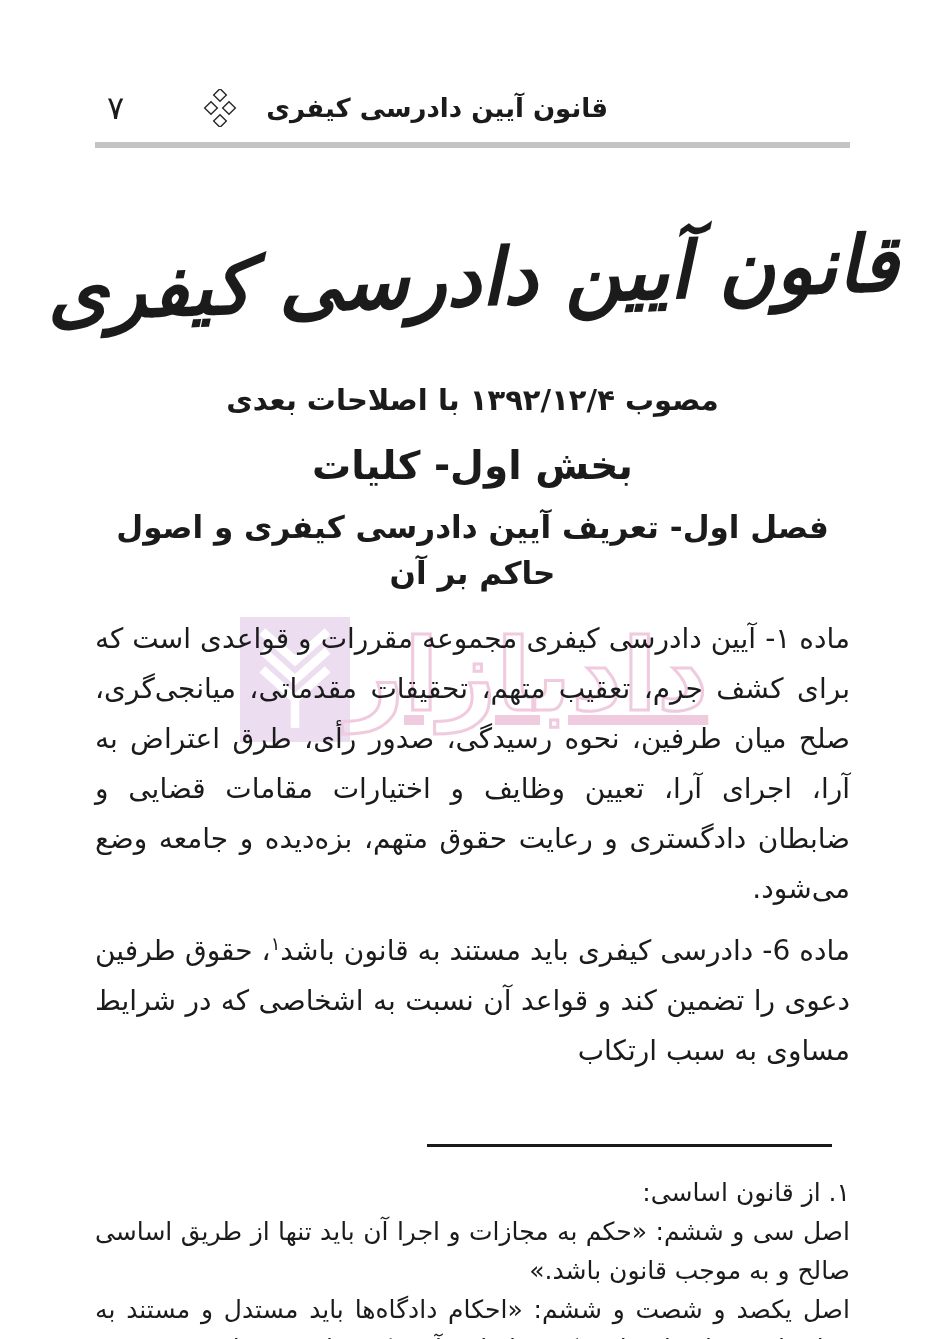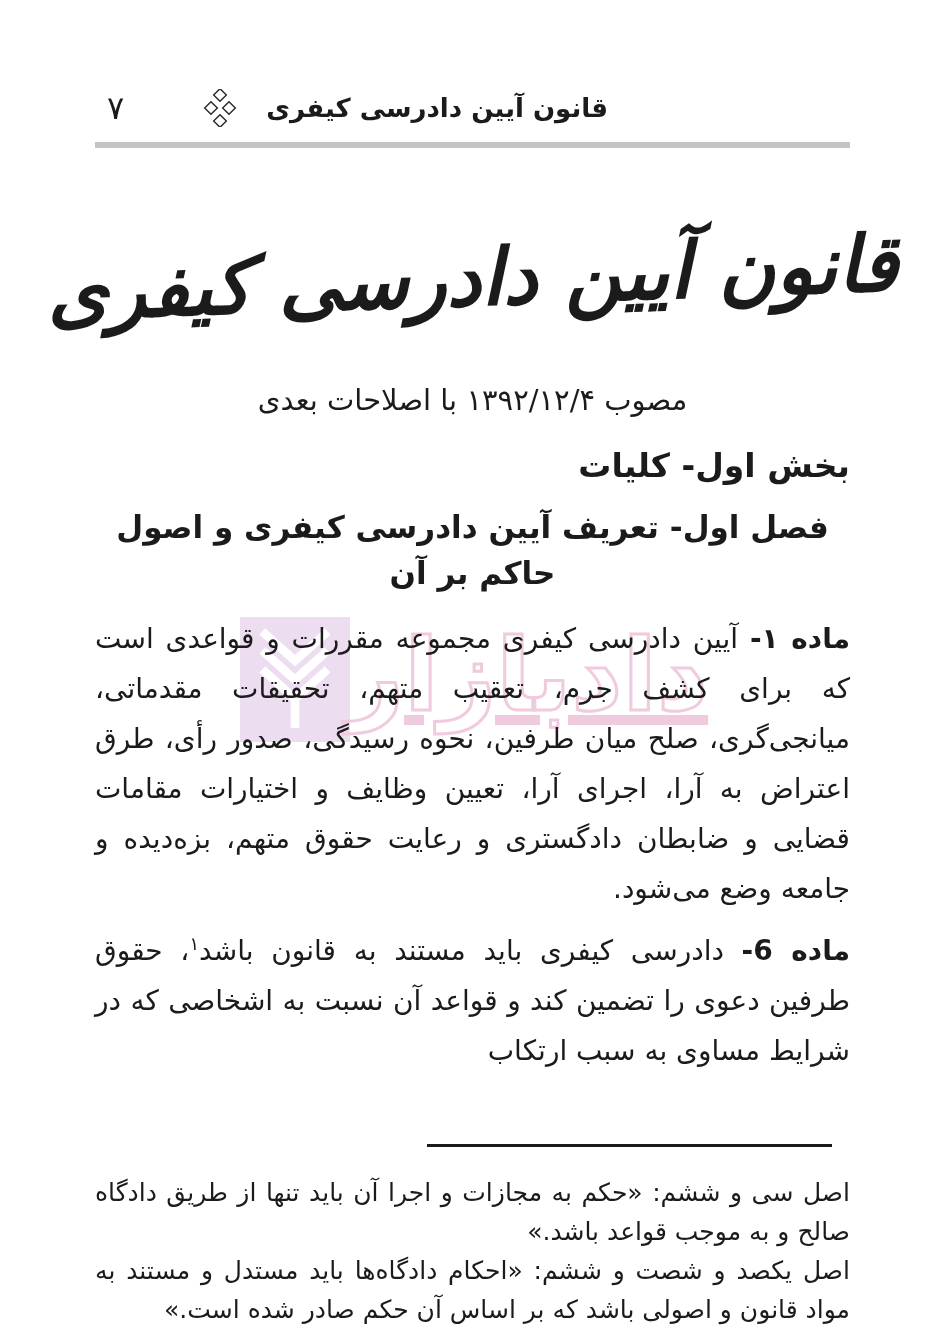--- a/index.html
+++ b/index.html
@@ -59,44 +59,45 @@
     font-weight:bold;
     font-style:italic;
     transform:rotate(-2deg);
     white-space:nowrap;
   }
   .subtitle{
     margin-top:10px;
     text-align:center;
     font-size:29px;
     line-height:44px;
-    font-weight:normal;
+    font-weight:bold;
   }
   .part-heading{
     margin:20px 0 0 0;
-    font-size:33px;
+    text-align:center;
+    font-size:39px;
     line-height:48px;
     font-weight:bold;
   }
   .chapter-heading{
     margin:14px 0 12px 0;
     text-align:center;
     font-size:31px;
     line-height:46px;
     font-weight:bold;
   }
   
   .article{
     margin:18px 0 0 0;
     font-size:28px;
     line-height:50px;
     text-align:justify;
   }
   .article + .article{margin-top:12px;}
-  .art-label{font-weight:bold;}
+  .art-label{font-weight:normal;}
   .fn-ref{
     font-size:18px;
     vertical-align:super;
     line-height:0;
   }
   
   .footnote-rule{
     margin:68px 18px 0 auto;
     width:405px;
     height:3px;
@@ -187,18 +188,19 @@
     <h2 class="part-heading">بخش اول- کلیات</h2>
     <h3 class="chapter-heading">فصل اول- تعریف آیین دادرسی کیفری و اصول حاکم بر آن</h3>
 
     <p class="article"><b class="art-label">ماده ۱-</b> <span>آیین دادرسی کیفری مجموعه مقررات و قواعدی است که برای کشف جرم، تعقیب متهم، تحقیقات مقدماتی، میانجی‌گری، صلح میان طرفین، نحوه رسیدگی، صدور رأی، طرق اعتراض به آرا، اجرای آرا، تعیین وظایف و اختیارات مقامات قضایی و ضابطان دادگستری و رعایت حقوق متهم، بزه‌دیده و جامعه وضع می‌شود.</span></p>
 
     <p class="article"><b class="art-label">ماده 6-</b> <span>دادرسی کیفری باید مستند به قانون باشد</span><sup class="fn-ref">۱</sup><span>، حقوق طرفین دعوی را تضمین کند و قواعد آن نسبت به اشخاصی که در شرایط مساوی به سبب ارتکاب</span></p>
 
     <div class="footnote-rule"></div>
 
     <div class="footnotes">
-      <div>اصل سی و ششم: «حکم به مجازات و اجرا آن باید تنها از طریق دادگاه صالح و به موجب قواعد باشد.»</div>
+      <div>۱. از قانون اساسی:</div>
+      <div>اصل سی و ششم: «حکم به مجازات و اجرا آن باید تنها از طریق اساسی صالح و به موجب قانون باشد.»</div>
       <div>اصل یکصد و شصت و ششم: «احکام دادگاه‌ها باید مستدل و مستند به مواد قانون و اصولی باشد که بر اساس آن حکم صادر شده است.»</div>
     </div>
 
   </div>
 </div>
 
 </body></html>

